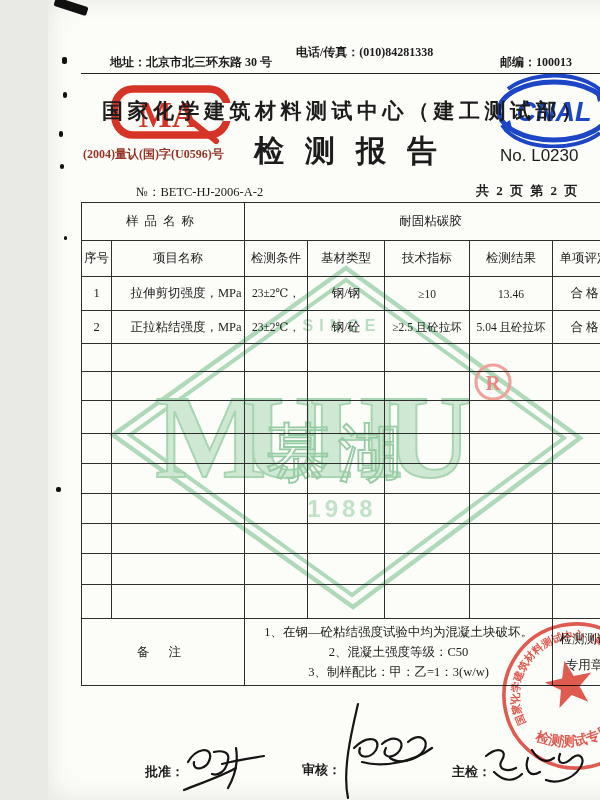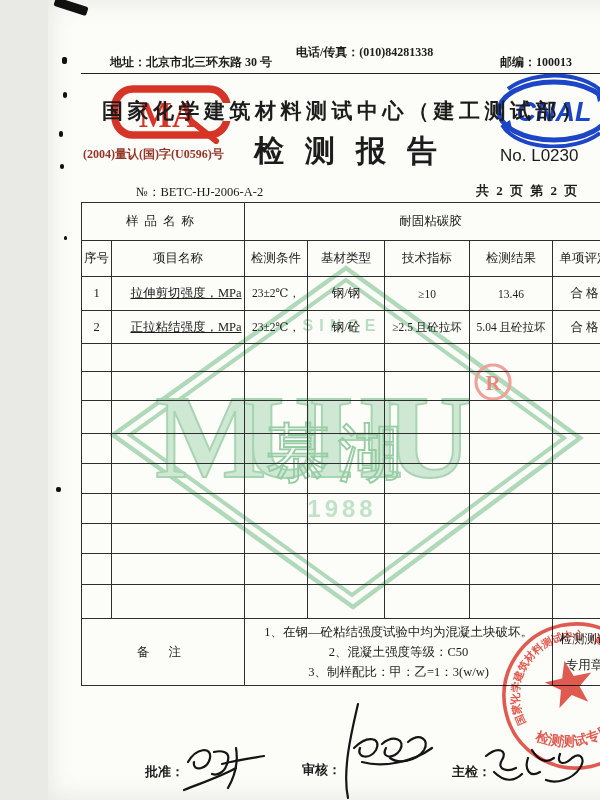--- a/index.html
+++ b/index.html
@@ -16,21 +16,21 @@
   .rpt-no{left:452px;top:146px;font-size:17px;font-family:"Liberation Sans","DejaVu Sans",sans-serif;z-index:3;}
   .docno{left:88px;top:184px;font-size:12.5px;font-weight:400;}
   .pageno{left:428px;top:182px;font-size:13px;font-weight:600;letter-spacing:2px;}
   
   table.rpt{position:absolute;left:33px;top:202px;width:535px;border-collapse:collapse;table-layout:fixed;z-index:2;background:transparent;}
   table.rpt td{border:1px solid #2e2e2e;font-size:12.5px;text-align:center;padding:0;overflow:hidden;}
   table.rpt{border:1.6px solid #222;}
   td.l{text-align:left;}
   .ls6{letter-spacing:6px;}
   .ls8{letter-spacing:8px;}
-  .item{padding-left:16px !important;text-decoration:underline;}
+  .item{padding-left:16px !important;}
   .blank{padding-left:30px !important;letter-spacing:2px;}
   .cond,.tech,.res{font-size:11.5px !important;}
   .rem-lines{font-size:12.3px;text-align:left;line-height:1.6;padding:4px 4px 4px 10px;white-space:nowrap;}
   .seal-cell{font-size:12px;line-height:2.1;padding-top:4px;}
   
   .sig-label{font-size:13px;font-weight:700;z-index:3;}
   .ink{position:absolute;z-index:4;}
   .ink path{fill:none;stroke:#151515;stroke-width:2.2;stroke-linecap:round;stroke-linejoin:round;}
   
   .wm{position:absolute;left:40px;top:255px;z-index:1;mix-blend-mode:multiply;}

